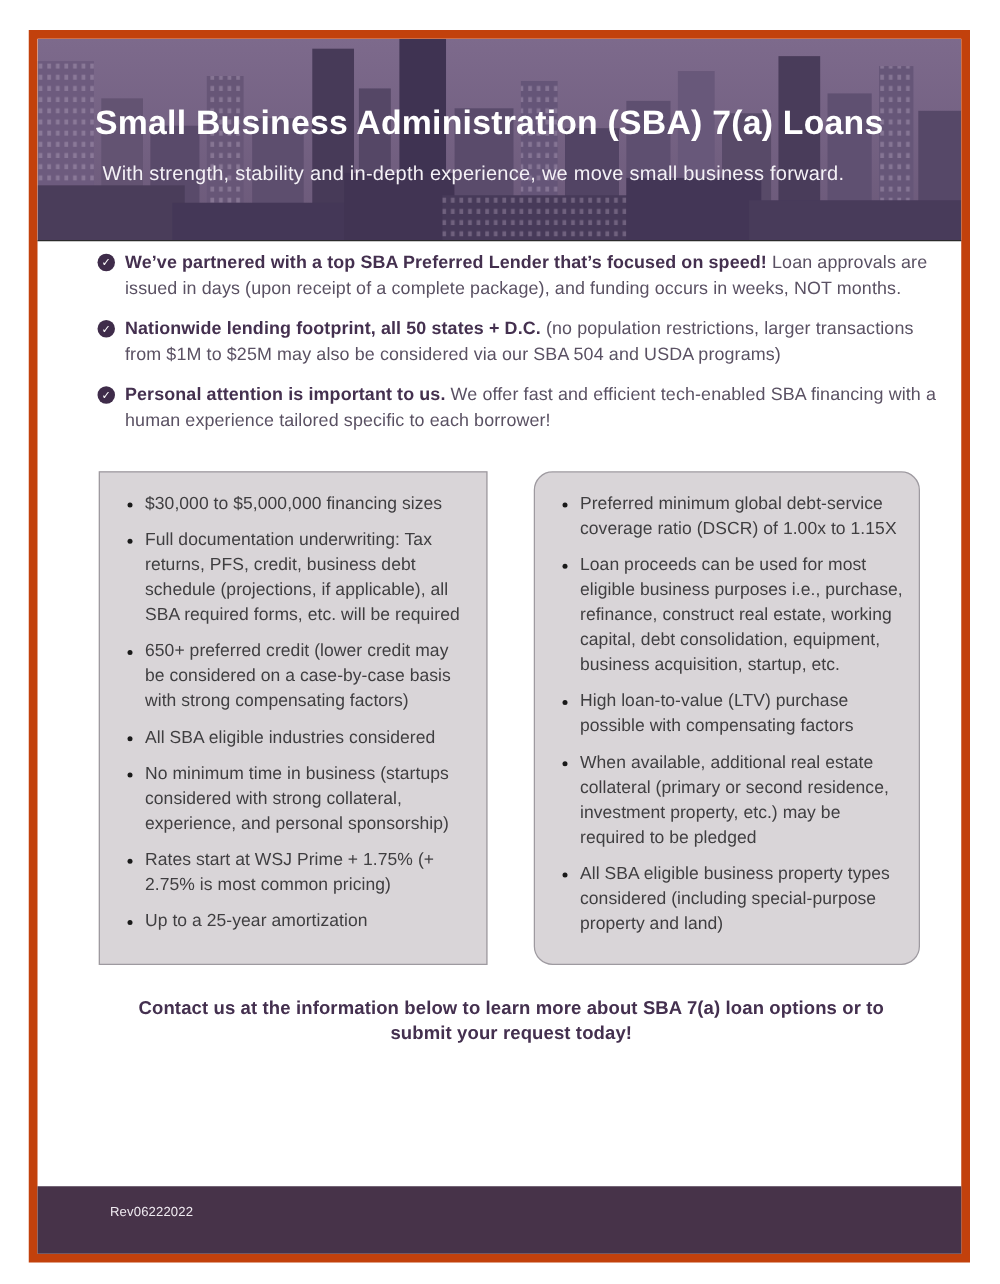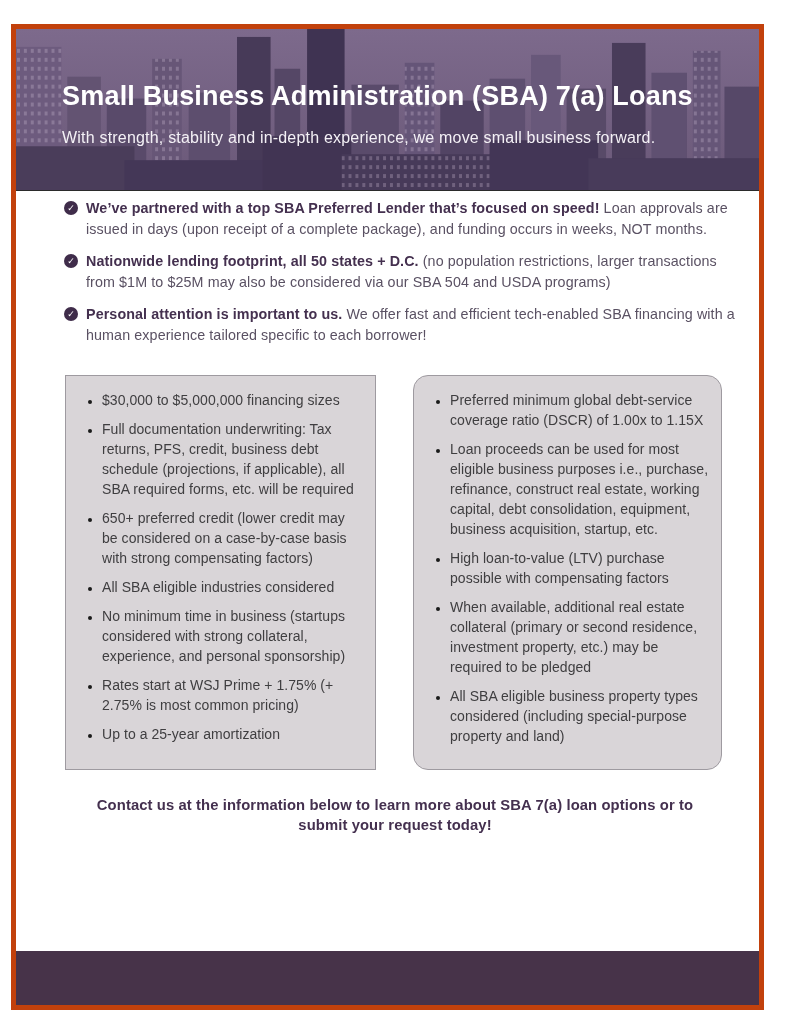--- a/index.html
+++ b/index.html
@@ -3,37 +3,37 @@
 <meta charset="utf-8">
 <style>
   * { box-sizing: border-box; margin: 0; padding: 0; }
   html, body { background: #ffffff; }
   body {
     width: 800px; height: 1027px;
     position: relative; overflow: hidden;
     font-family: "Liberation Sans", "DejaVu Sans", sans-serif;
   }
   .page {
-    position: absolute; left: 11px; top: 24px;
+    position: absolute; left: 23px; top: 24px;
     width: 753px; height: 986px;
-    border: 5px solid #c2410c;
+    border: 7px solid #c2410c;
     background: #ffffff;
   }
   
   .header {
     position: relative; width: 100%; height: 162px;
     border-bottom: 1px solid #2b2b2b; overflow: hidden;
   }
   .header svg { position: absolute; inset: 0; width: 100%; height: 100%; }
   .header-text { position: absolute; left: 46px; top: 52px; right: 20px; }
   .header-title {
     color: #ffffff; font-size: 27px; font-weight: bold; letter-spacing: 0.2px;
   }
   .header-subtitle {
-    color: #f4f1f6; font-size: 16px; font-weight: 400; margin-top: 17px; letter-spacing: 0.2px;
+    color: #f4f1f6; font-size: 16px; font-weight: 400; margin-top: 17px; letter-spacing: 0.2px; margin-left: 6px;
   }
   
   .highlights { position: absolute; top: 169px; left: 48px; width: 676px; }
   .hl-item { display: flex; margin-bottom: 11px; }
   .hl-icon {
     flex: 0 0 auto; width: 14px; height: 14px; margin: 3px 8px 0 0;
     background: #3f2c4a; border-radius: 50%;
     color: #ffffff; font-size: 9px; line-height: 14px; text-align: center; font-weight: bold;
   }
   .hl-text { font-size: 14.3px; line-height: 21px; color: #5a5163; letter-spacing: 0.1px; }
@@ -157,15 +157,16 @@
           <li>High loan-to-value (LTV) purchase possible with compensating factors</li>
           <li>When available, additional real estate collateral (primary or second residence, investment property, etc.) may be required to be pledged</li>
           <li>All SBA eligible business property types considered (including special-purpose property and land)</li>
         </ul>
     </div>
   </div>
 
   <p class="contact">Contact us at the information below to learn more about SBA 7(a) loan options or to submit your request today!</p>
 
   <div class="footer">
+    <p>Rev06222022</p>
   </div>
 
 </div>
 
 </body></html>

